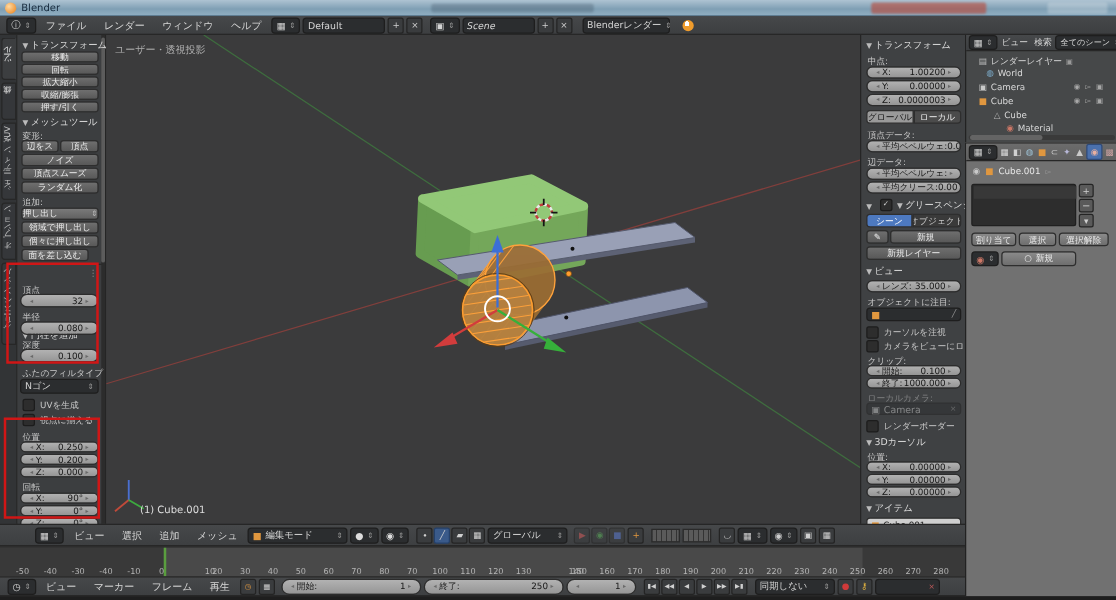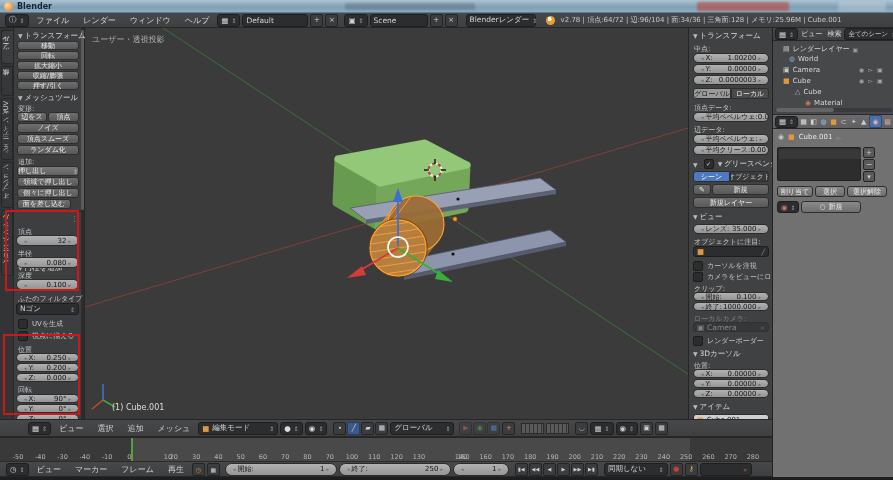--- a/index.html
+++ b/index.html
@@ -41,21 +41,21 @@
   .icon{display:inline-block;}
   .rowtxt{color:#d8d8d8;font-size:7px;white-space:nowrap;display:flex;align-items:center;gap:3px;}
 </style>
 </head>
 <body>
 
 <div class="screen">
 
   <div class="abs titlebar" style="left:0;top:0;width:893px;height:13px;">
     <div class="abs" style="left:4px;top:2px;width:9px;height:9px;border-radius:50%;background:radial-gradient(circle at 35% 35%,#ffd9a0,#e87d14);"></div>
-    <div class="abs titletxt" style="left:17px;top:0;font-weight:bold;">Blender</div>
+    <div class="abs titletxt" style="left:17px;top:0;">Blender</div>
     <div class="abs blob" style="left:345px;top:3px;width:130px;height:7px;background:rgba(45,60,75,.25);"></div>
     <div class="abs blob" style="left:697px;top:2px;width:92px;height:9px;background:rgba(190,60,40,.55);"></div>
     <div class="abs blob" style="left:838px;top:2px;width:48px;height:9px;background:rgba(255,255,255,.22);"></div>
   </div>
 
   <div class="abs bar" style="left:0;top:13px;width:893px;height:15px;gap:2px;padding-left:5px;">
     <div class="dd" style="height:11px;">
         <span class="icon">ⓘ</span>
         <span class="ud">⇕</span>
       </div>
@@ -73,35 +73,34 @@
     <div class="sq">
         <span>+</span>
       </div>
     <div class="sq">
         <span>×</span>
       </div>
     <div class="dd" style="margin-left:4px;">
         <span class="icon">▣</span>
         <span class="ud">⇕</span>
       </div>
-    <div class="dd" style="width:50px;">
+    <div class="dd" style="width:50px;font-style:italic;">
         <span>Scene</span>
       </div>
     <div class="sq">
         <span>+</span>
       </div>
     <div class="sq">
         <span>×</span>
       </div>
     <div class="dd" style="margin-left:6px;width:62px;">
         <span>Blenderレンダー</span>
         <span class="ud">⇕</span>
       </div>
     <div style="margin-left:8px;width:9px;height:9px;border-radius:50%;background:radial-gradient(circle at 40% 35%,#fff 0 2px,#f09c2c 2px);"></div>
-    <span style="color:#c8c8c8;font-size:7px;margin-left:4px;">v2.78 | 頂点:64/72 | 辺:96/104 | 面:34/36 | 三角面:128 | メモリ:25.96M | Cube.001</span>
   </div>
 
   <div class="abs" style="left:0;top:28px;width:14px;height:391px;background:#323436;border-right:1px solid #272727;">
     <div class="abs vtab active" style="left:1px;top:2px;width:12px;height:34px;">ツール</div>
     <div class="abs vtab" style="left:1px;top:38px;width:12px;height:30px;">作成</div>
     <div class="abs vtab" style="left:1px;top:70px;width:12px;height:62px;">シェーディング/UV</div>
     <div class="abs vtab" style="left:1px;top:134px;width:12px;height:46px;">オプション</div>
     <div class="abs vtab" style="left:1px;top:182px;width:12px;height:66px;">グリースペンシル</div>
   </div>
 

